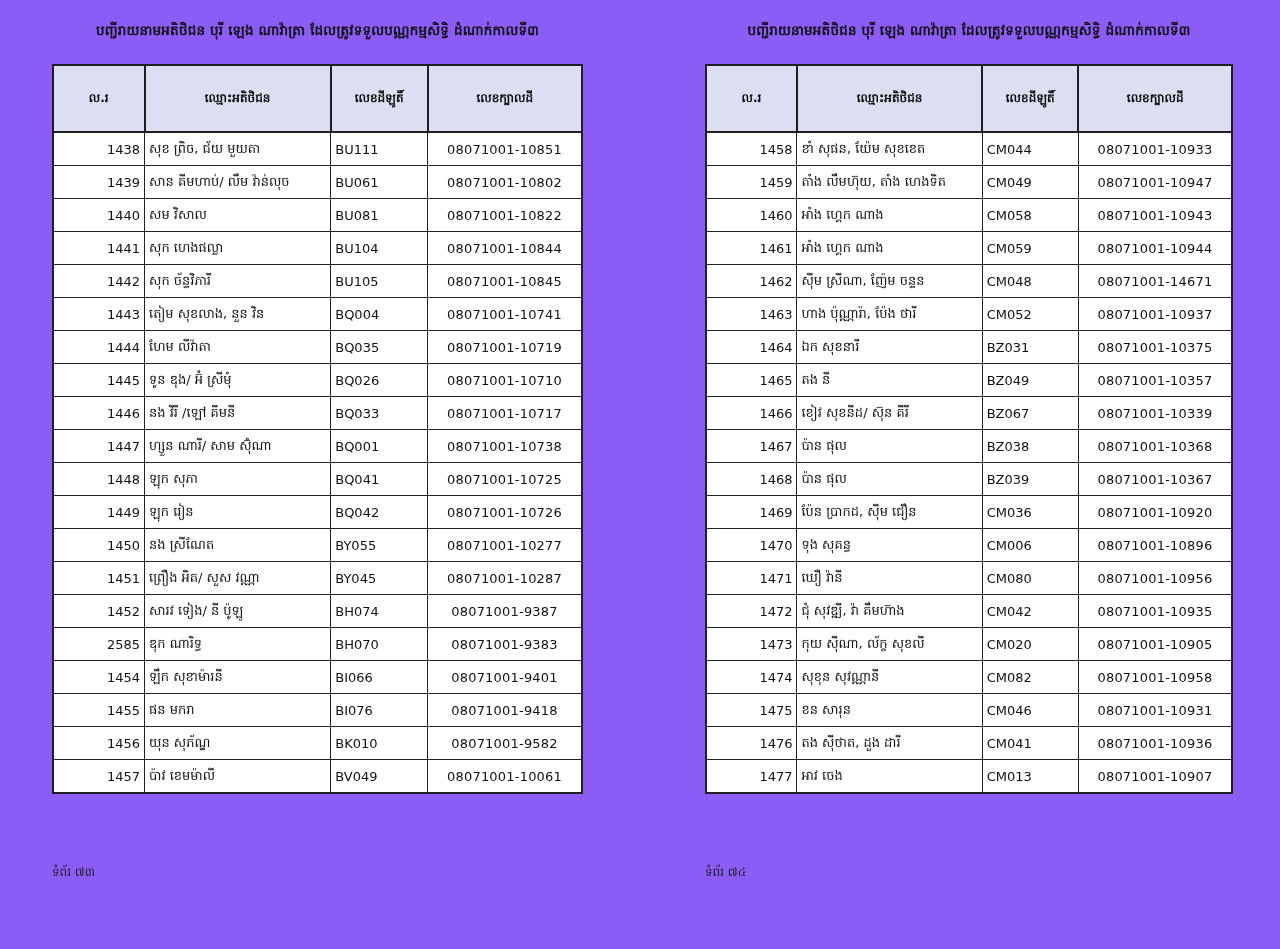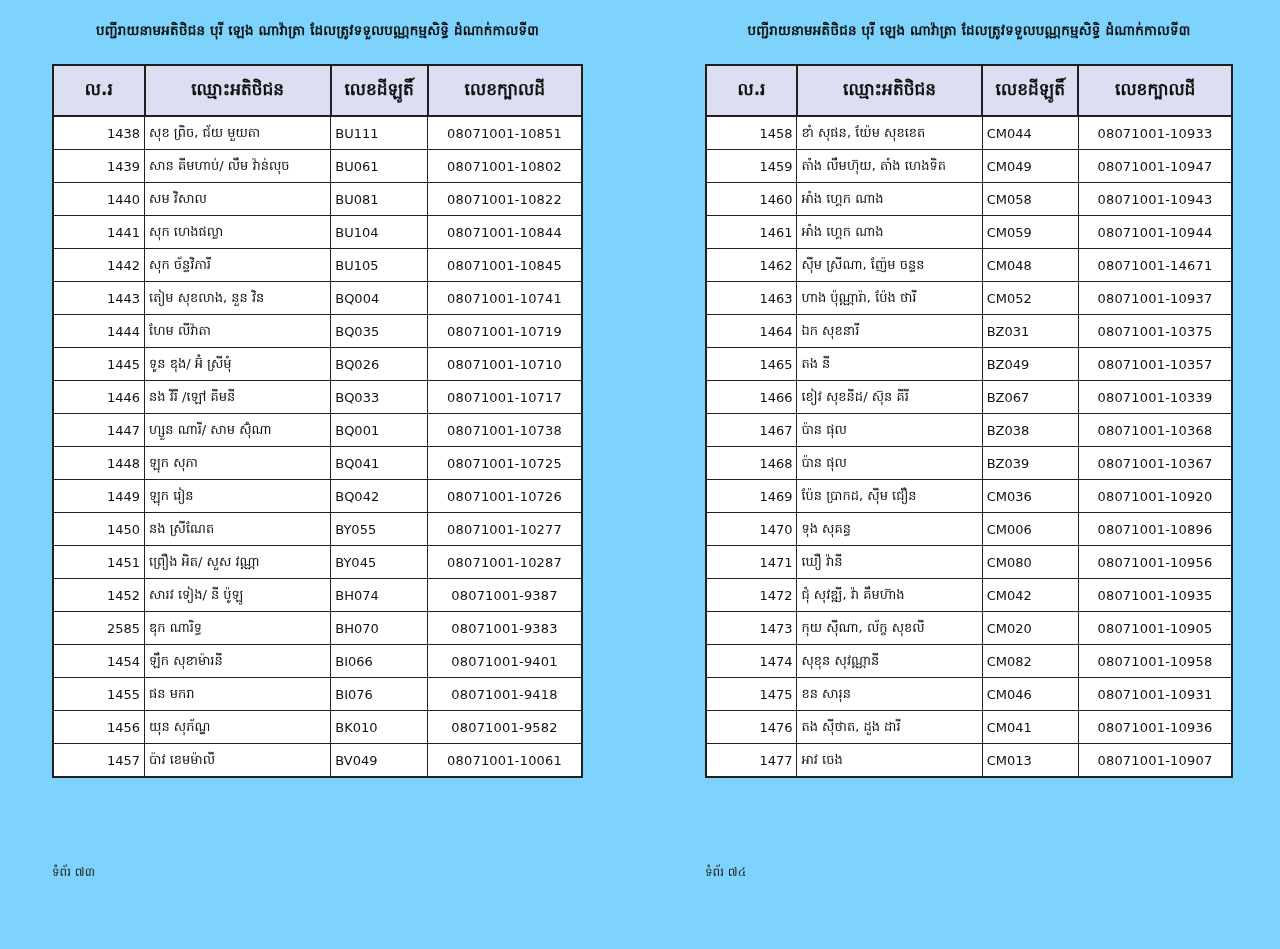--- a/index.html
+++ b/index.html
@@ -1,20 +1,20 @@
 <!DOCTYPE html>
 <html><head>
 <meta charset="utf-8">
 <style>
   html,body{margin:0;padding:0;background:#e8e8e8;}
   .sheet{
     position:relative;
     width:1280px;height:949px;
     margin:0 auto;
-    background:#7dd3fc;
+    background:#8b5cf6;
     font-family:"DejaVu Sans","Liberation Sans",sans-serif;
     color:#111;
     overflow:hidden;
   }
   .half{position:absolute;top:0;height:949px;}
   .half.left{left:52px;width:531px;}
   .half.right{left:705px;width:528px;}
   .doc-title{
     position:absolute;top:22px;left:0;width:100%;
     text-align:center;font-weight:bold;font-size:13.5px;
@@ -22,22 +22,22 @@
   }
   table.list{
     position:absolute;top:64px;left:0;
     width:100%;border-collapse:collapse;table-layout:fixed;
     border:2px solid #1f1f1f;
     background:#fff;
   }
   table.list th{
     background:#dcdef2;
     border:2px solid #1f1f1f;
-    font-size:17px;font-weight:bold;
-    height:33px;padding:8px 2px;text-align:center;
+    font-size:12px;font-weight:bold;
+    height:33px;padding:16px 2px;text-align:center;
   }
   table.list td{
     border:1.5px solid #222;
     height:32px;
     font-size:13px;
     padding:0 4px;
     overflow:hidden;white-space:nowrap;
   }
   col.c-no{width:17.3%;}
   col.c-name{width:35.2%;}

